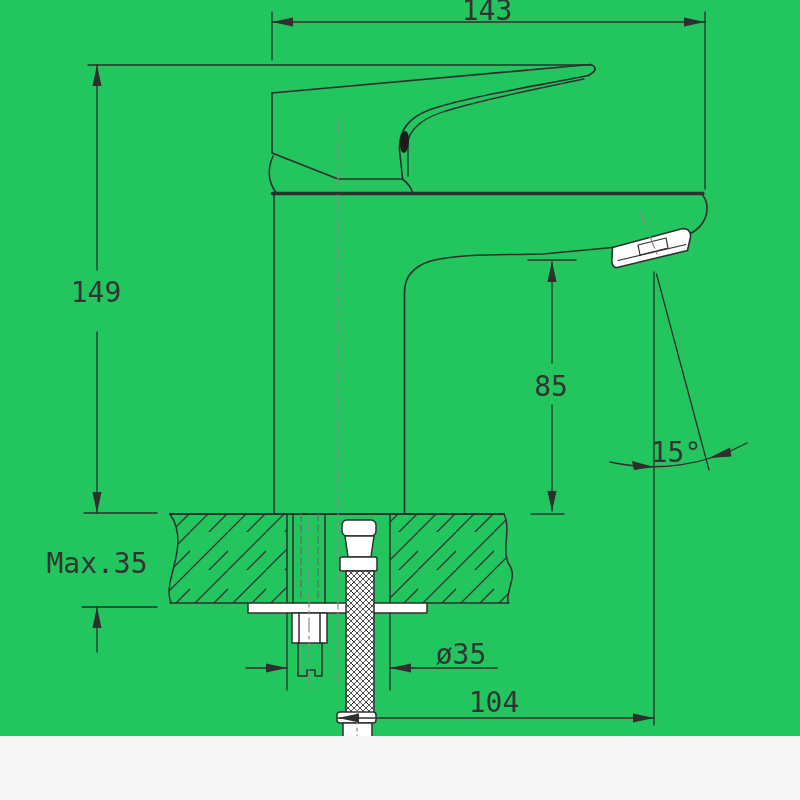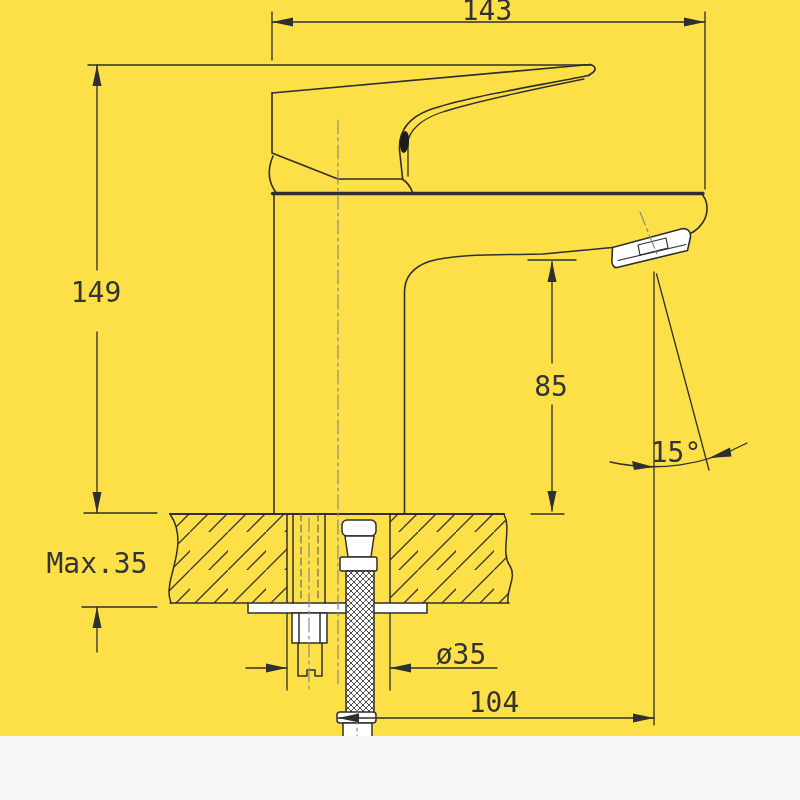--- a/index.html
+++ b/index.html
@@ -1,16 +1,16 @@
 <!DOCTYPE html>
 <html><head>
 <meta charset="utf-8">
 <style>
   html,body{margin:0;padding:0;background:#f6f6f6;}
-  .stage{width:800px;height:736px;background:#fde047;position:relative;margin:0 auto;
+  .stage{width:800px;height:736px;background:#22c55e;position:relative;margin:0 auto;
          font-family:"DejaVu Sans Mono","Liberation Mono",monospace;}
   svg{display:block;}
   text{font-family:"DejaVu Sans Mono","Liberation Mono",monospace;}
   .dimtext{font-size:28px;}
 </style>
 </head>
 <body>
 
 <div class="stage">
 <svg width="800" height="800" viewBox="0 0 800 800">

